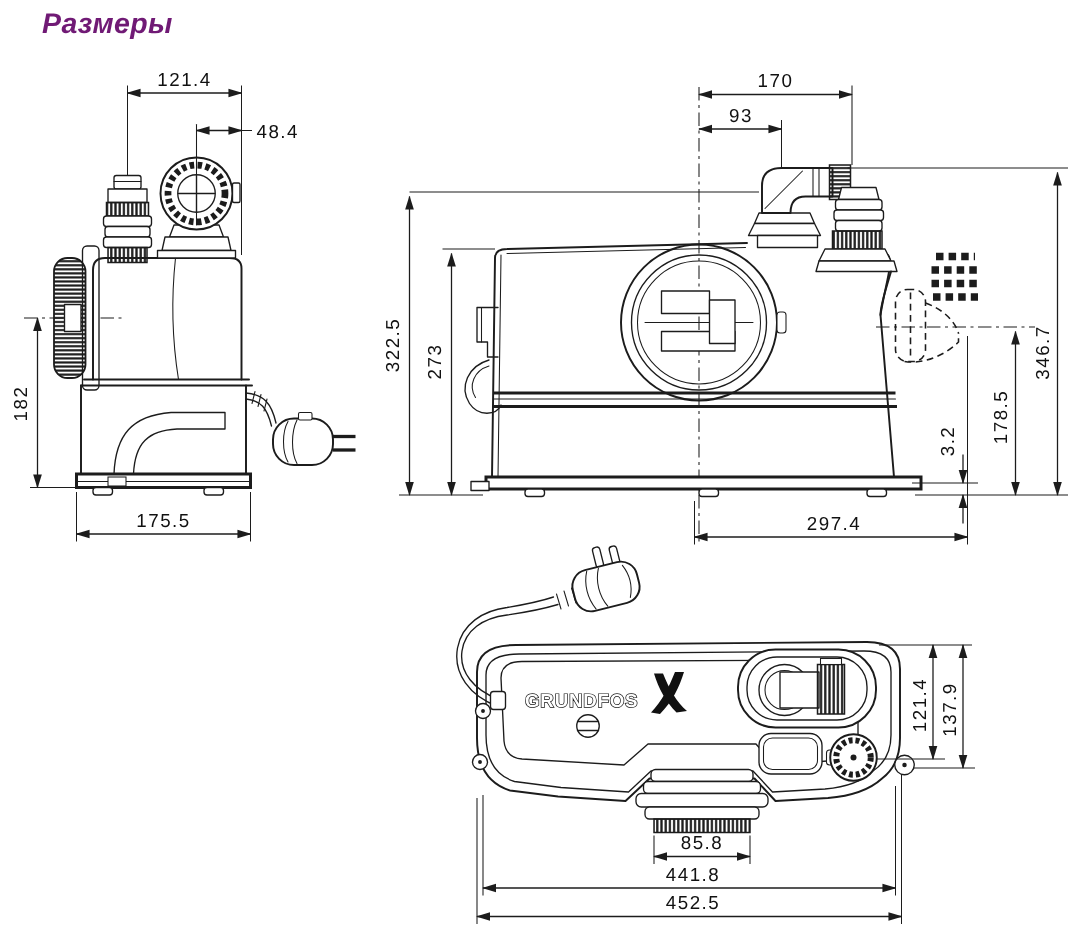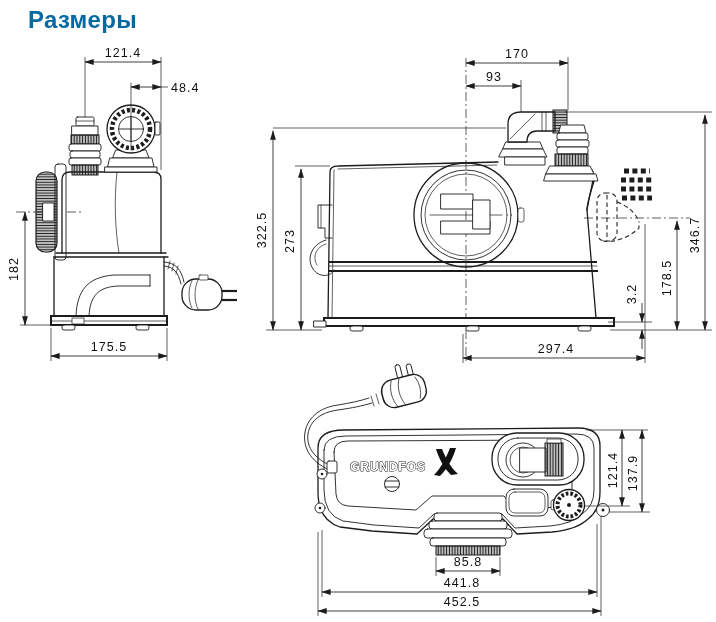--- a/index.html
+++ b/index.html
@@ -1,19 +1,19 @@
 <!DOCTYPE html>
 <html><head>
 <meta charset="utf-8">
 <style>
   html,body{margin:0;padding:0;background:#fff;}
   .page{position:relative;width:716px;height:622px;background:#fff;overflow:hidden;
         font-family:"Liberation Sans",sans-serif;}
-  .title{position:absolute;left:28px;top:6px;font-size:24px;font-weight:bold;color:#0369a1;
-         letter-spacing:.3px;}
+  .title{position:absolute;left:28px;top:6px;font-size:19px;font-weight:bold;color:#701a75;
+         letter-spacing:.3px;font-style:italic;}
   svg{position:absolute;left:0;top:0;}
   .ln{fill:none;stroke:#1c1c1c;stroke-width:1.3;stroke-linejoin:round;stroke-linecap:round}
   .l2{fill:none;stroke:#1c1c1c;stroke-width:.9;stroke-linejoin:round;stroke-linecap:round}
   .l1{fill:none;stroke:#1c1c1c;stroke-width:.7;stroke-linecap:round}
   .bold{fill:none;stroke:#1c1c1c;stroke-width:2}
   .wf{fill:#fff}
   .ext{stroke:#1c1c1c;stroke-width:.7;fill:none}
   .cl{stroke:#1c1c1c;stroke-width:.7;fill:none;stroke-dasharray:9 3 2 3}
   .hid{fill:none;stroke:#1c1c1c;stroke-width:1.05;stroke-dasharray:4.5 3}
   .hidb{stroke:#1c1c1c;stroke-width:5;stroke-dasharray:5 3.4;fill:none}

